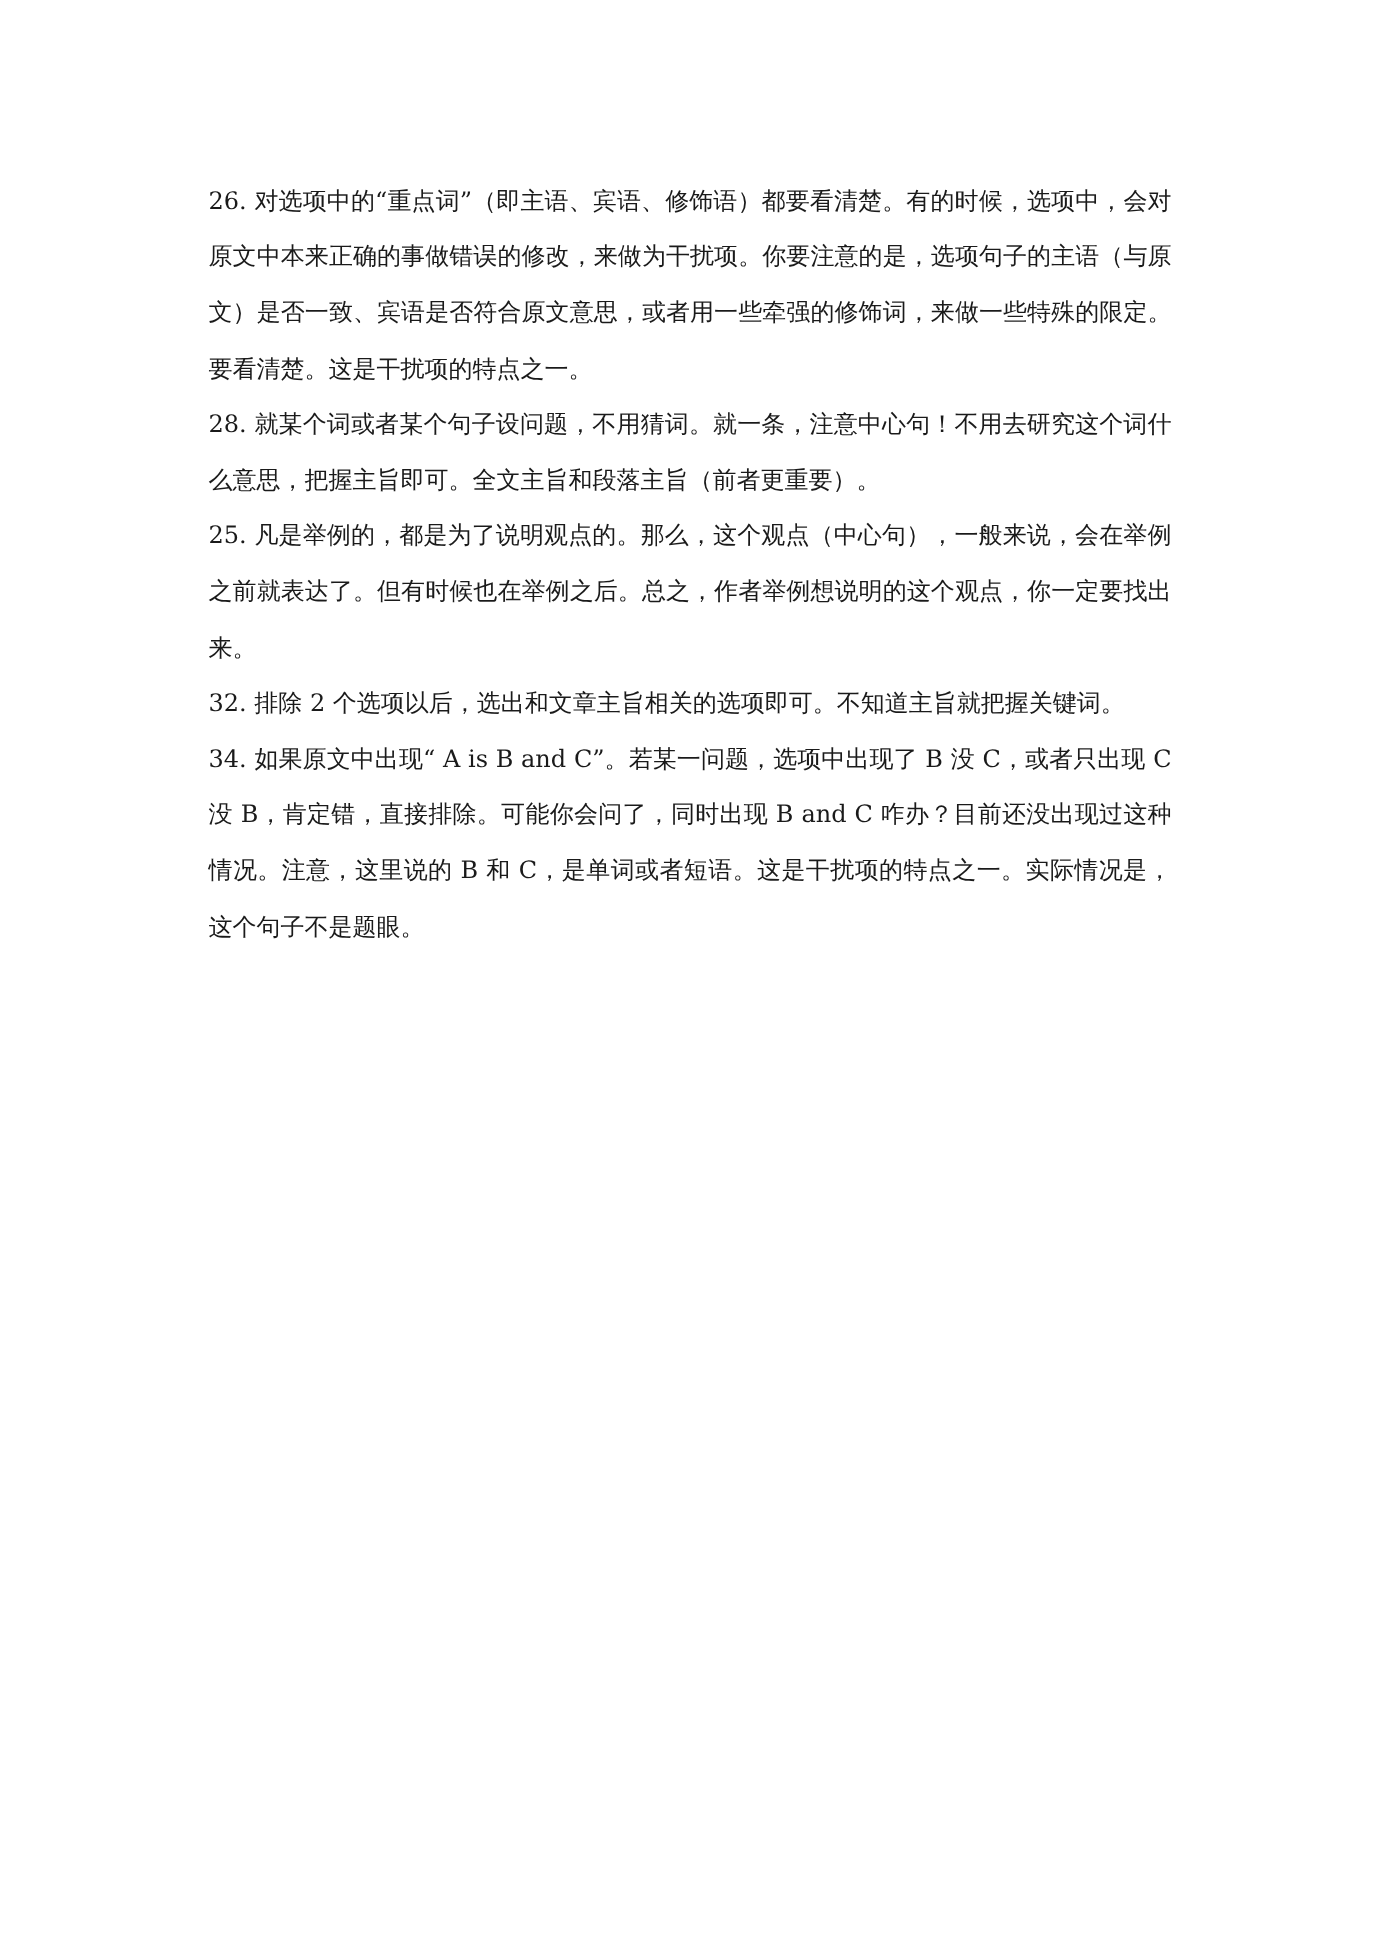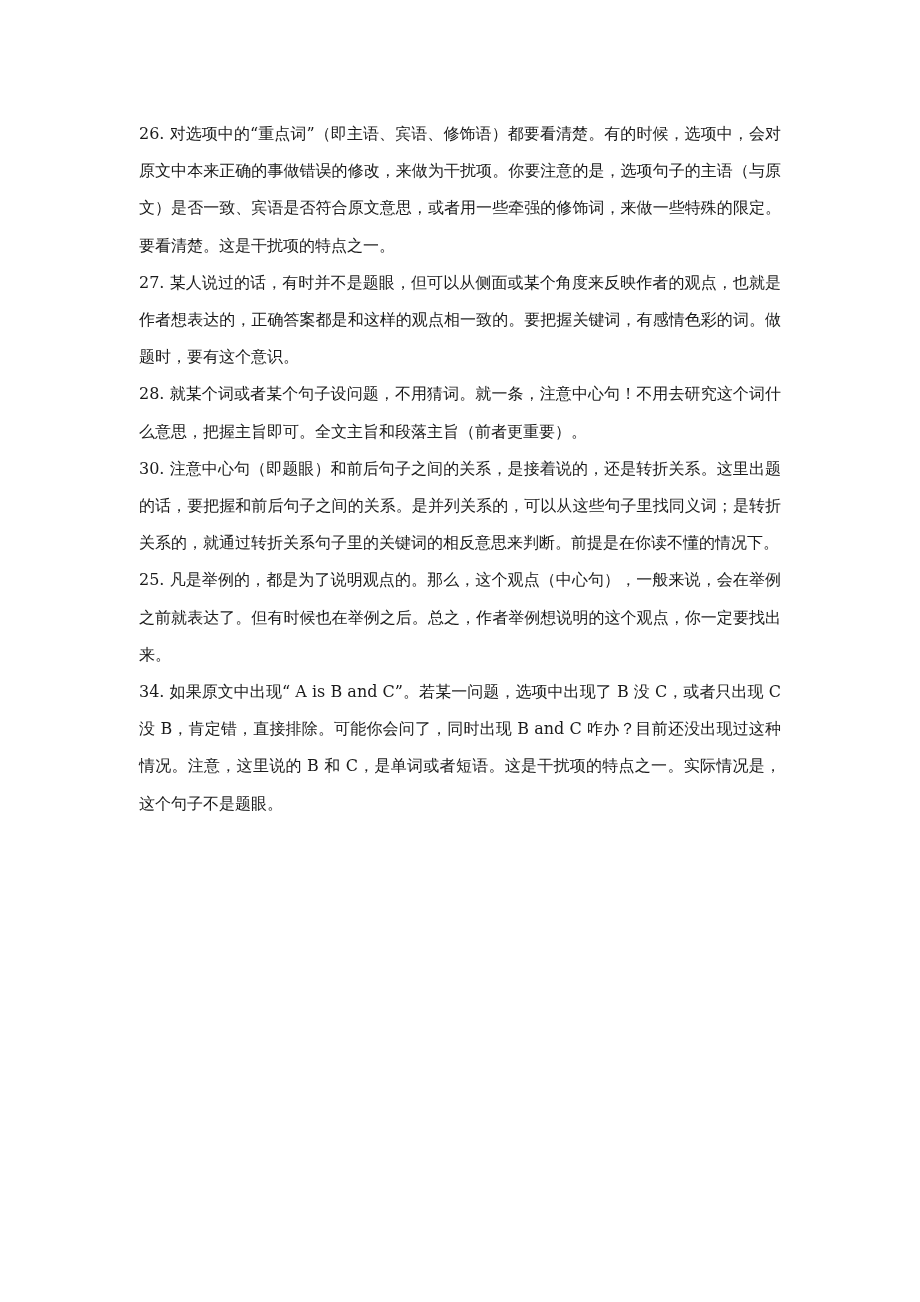--- a/index.html
+++ b/index.html
@@ -45,19 +45,18 @@
     .text {
       display: inline;
     }
   </style>
 </head>
 <body>
 
 <div class="page">
   <div class="content">
     <p class="item"><span class="num">26. </span><span class="text">对选项中的“重点词”（即主语、宾语、修饰语）都要看清楚。有的时候，选项中，会对原文中本来正确的事做错误的修改，来做为干扰项。你要注意的是，选项句子的主语（与原文）是否一致、宾语是否符合原文意思，或者用一些牵强的修饰词，来做一些特殊的限定。要看清楚。这是干扰项的特点之一。</span></p>
-    <p class="item"><span class="num">27. </span><span class="text">某人说过的话，有时并不是题眼，但可以从侧面或某个角度来反映作者的观点，也就是作者想表达的，正确答案都是和这样的观点相一致的。要把握关键词，有感情色彩的词。做题时，要有这个意识。</span></p>
     <p class="item"><span class="num">28. </span><span class="text">就某个词或者某个句子设问题，不用猜词。就一条，注意中心句！不用去研究这个词什么意思，把握主旨即可。全文主旨和段落主旨（前者更重要）。</span></p>
-    <p class="item"><span class="num">30. </span><span class="text">注意中心句（即题眼）和前后句子之间的关系，是接着说的，还是转折关系。这里出题的话，要把握和前后句子之间的关系。是并列关系的，可以从这些句子里找同义词；是转折关系的，就通过转折关系句子里的关键词的相反意思来判断。前提是在你读不懂的情况下。</span></p>
     <p class="item"><span class="num">25. </span><span class="text">凡是举例的，都是为了说明观点的。那么，这个观点（中心句），一般来说，会在举例之前就表达了。但有时候也在举例之后。总之，作者举例想说明的这个观点，你一定要找出来。</span></p>
+    <p class="item"><span class="num">32. </span><span class="text">排除 2 个选项以后，选出和文章主旨相关的选项即可。不知道主旨就把握关键词。</span></p>
     <p class="item"><span class="num">34. </span><span class="text">如果原文中出现“ A is B and C”。若某一问题，选项中出现了 B 没 C，或者只出现 C 没 B，肯定错，直接排除。可能你会问了，同时出现 B and C 咋办？目前还没出现过这种情况。注意，这里说的 B 和 C，是单词或者短语。这是干扰项的特点之一。实际情况是，这个句子不是题眼。</span></p>
   </div>
 </div>
 
 </body></html>

